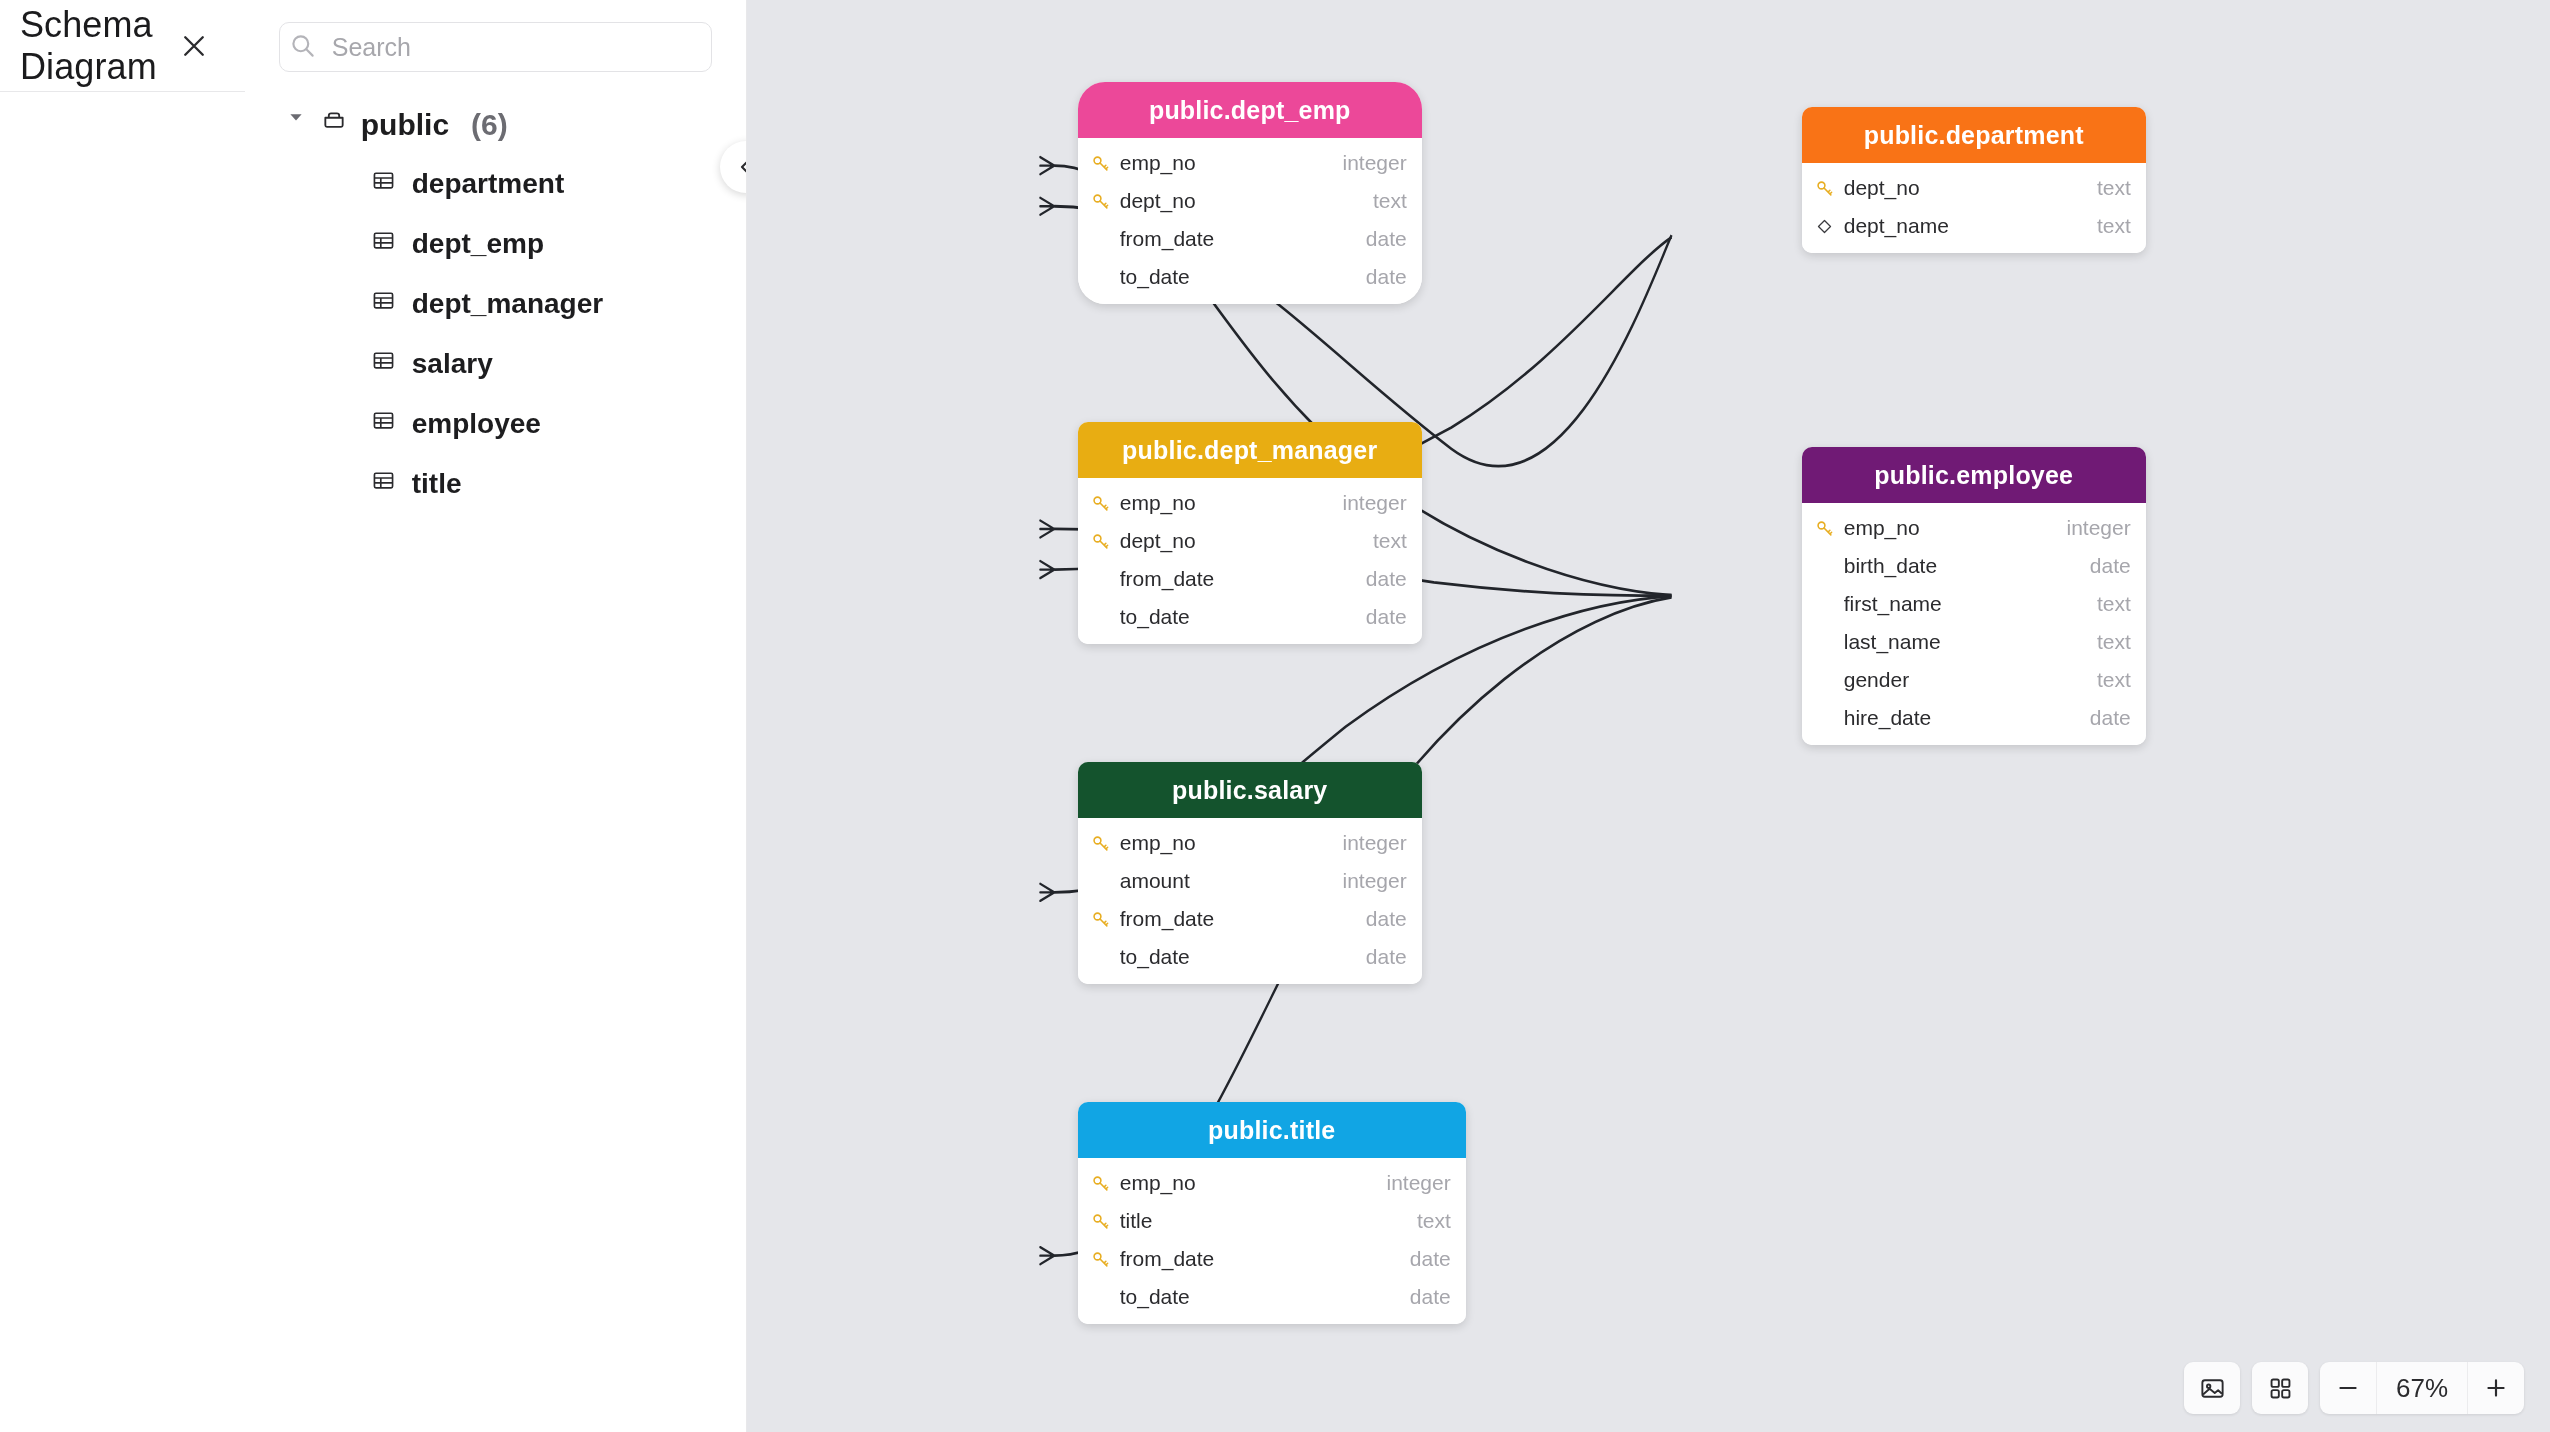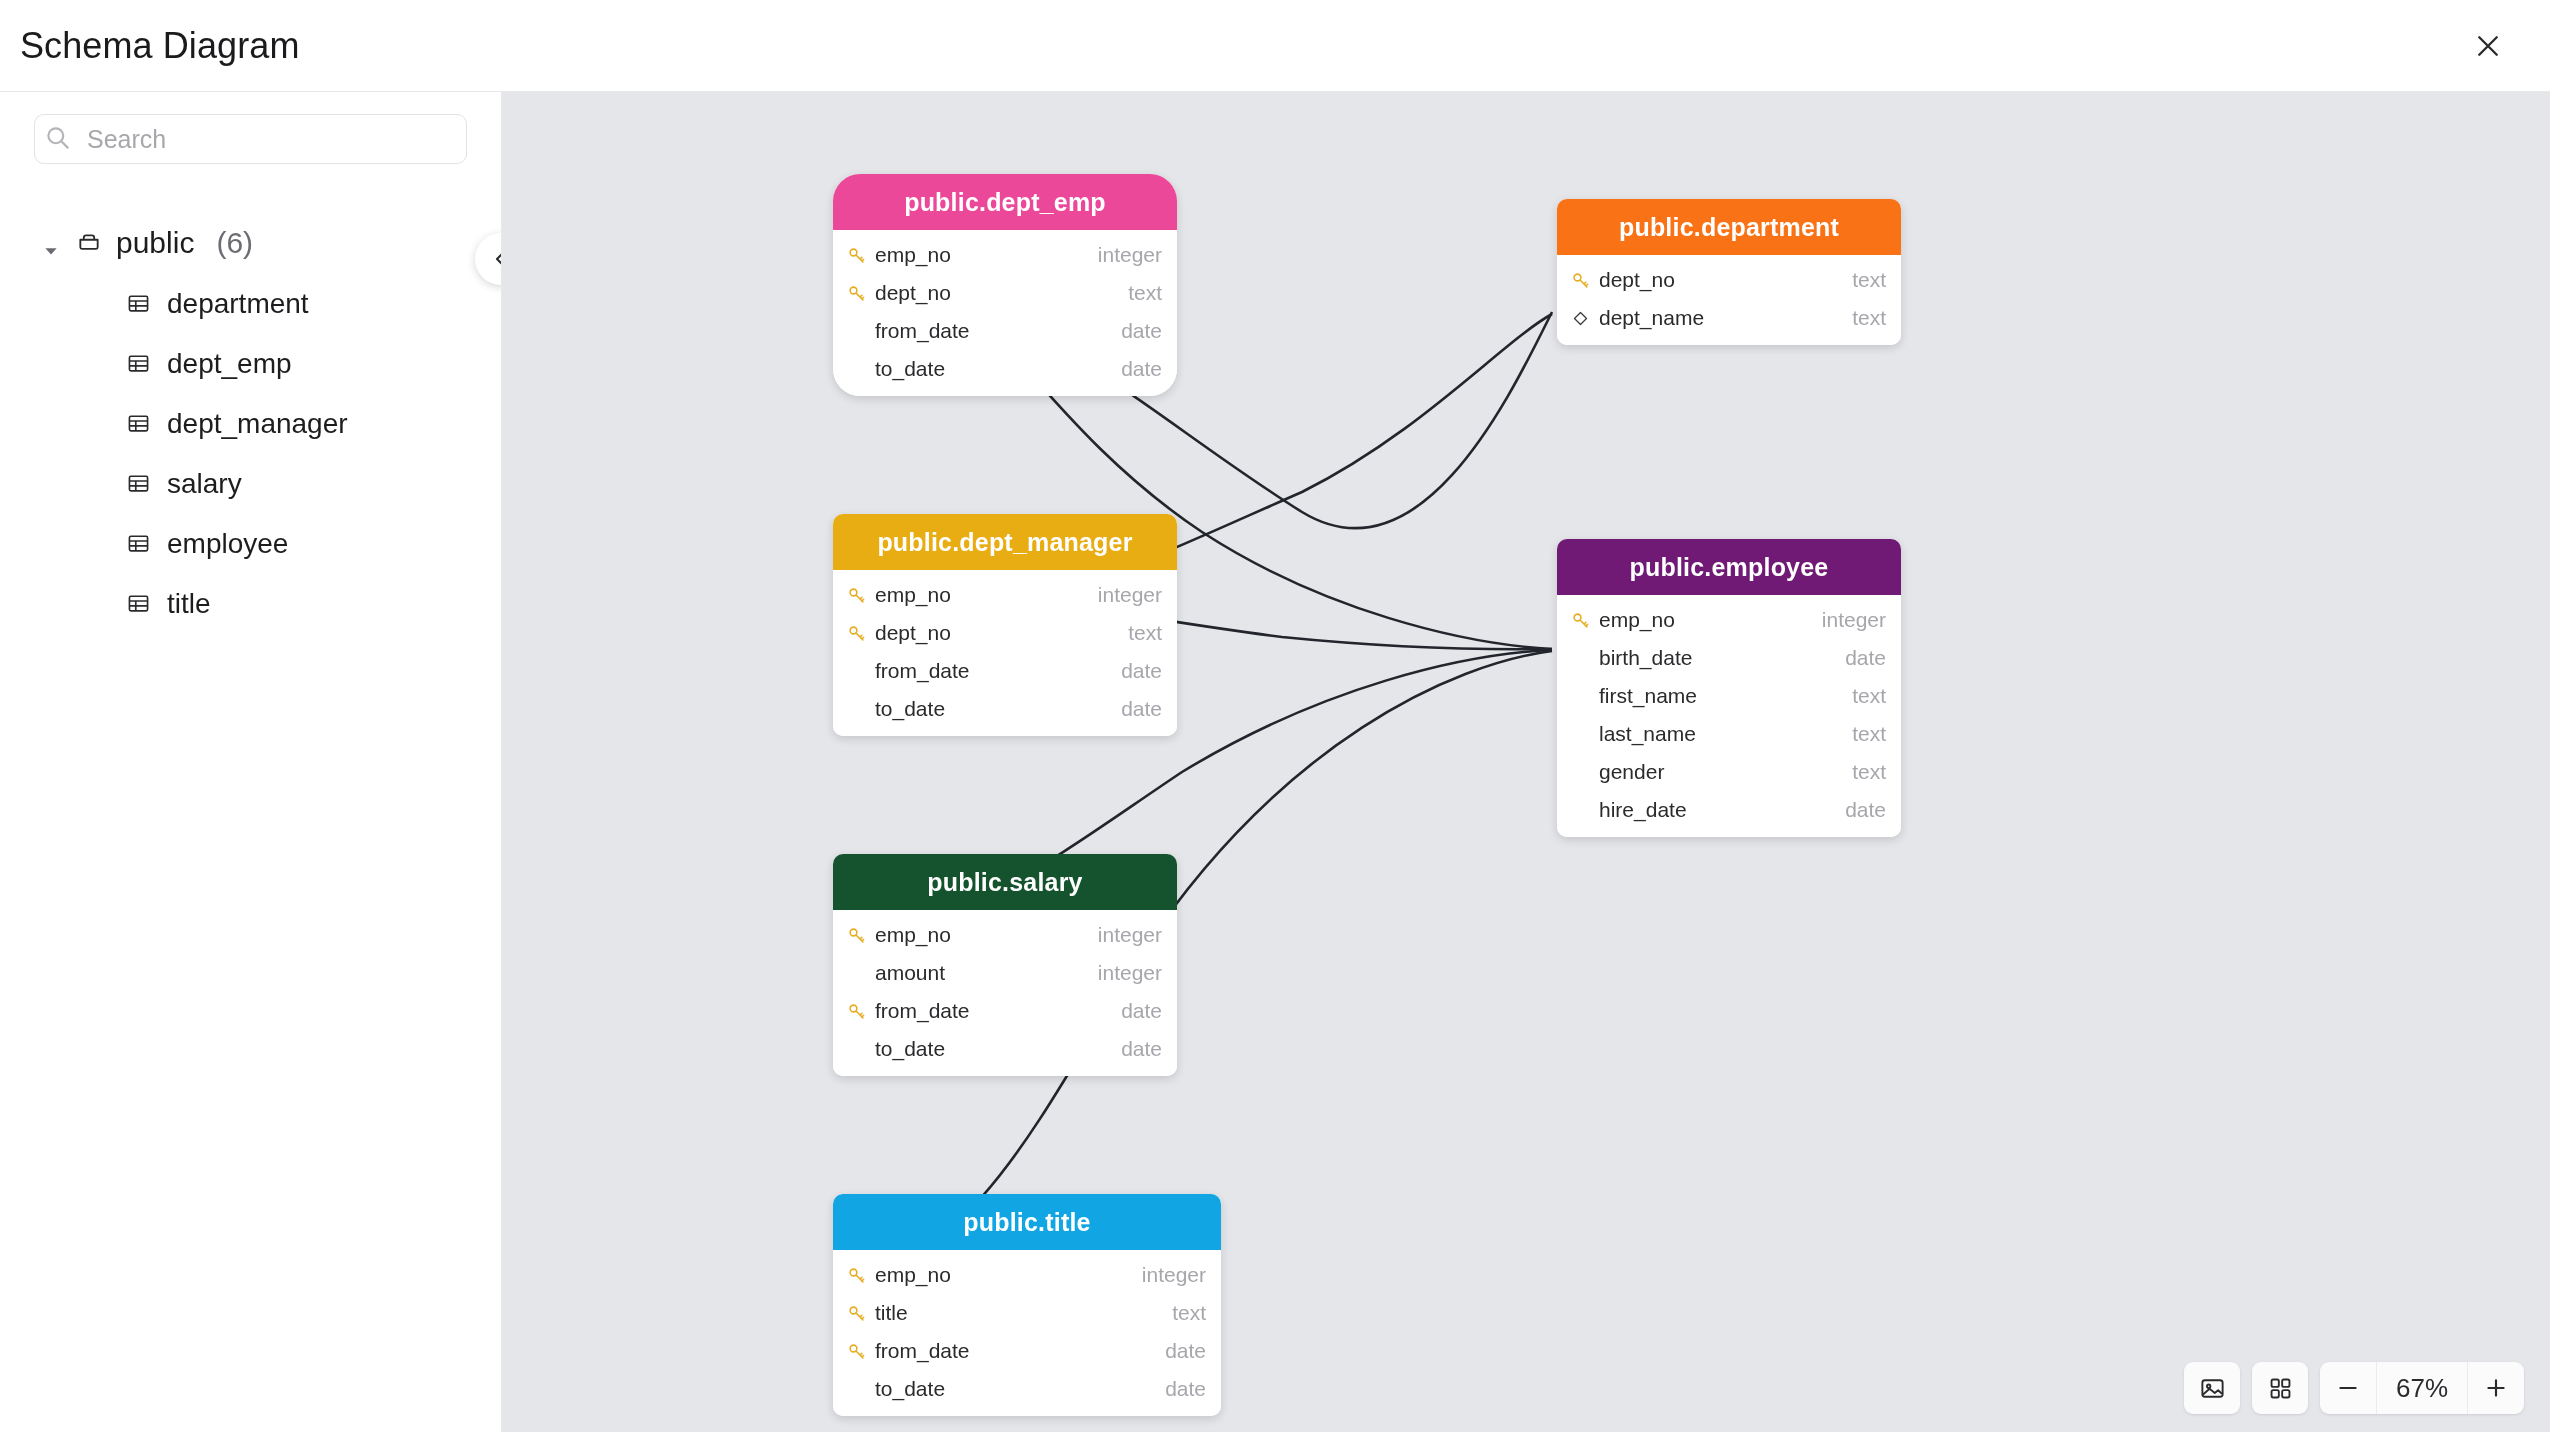--- a/index.html
+++ b/index.html
@@ -1,21 +1,21 @@
 <!DOCTYPE html>
 <html><head>
 <meta charset="utf-8">
 <style>
   * { box-sizing: border-box; margin: 0; padding: 0; }
   html, body {
     width: 2550px; height: 1432px;
     font-family: "Liberation Sans", sans-serif;
     background: #ffffff; overflow: hidden;
   }
-  #app { position: relative; width: 2550px; height: 1432px; display: flex; flex-direction: column; }
+  #app { position: relative; width: 2550px; height: 1432px; display: flex; }
 
   
   .header {
     height: 92px; flex: 0 0 92px;
     display: flex; align-items: center; justify-content: space-between;
     padding: 0 36px 0 20px;
     background: #ffffff;
     border-bottom: 1px solid #e8e8ea;
   }
   .header-title { font-size: 36px; color: #1b1b1d; font-weight: 400; letter-spacing: .1px; }
@@ -44,22 +44,22 @@
     background: #fff;
   }
   .search-box input {
     border: 0; outline: 0; font-size: 25px; color: #2a2a2c;
     font-family: "Liberation Sans", sans-serif; background: transparent; width: 100%;
   }
   .search-box input::placeholder { color: #a7a7ac; }
 
   .tree { margin-top: 36px; }
   .tree-row {
-    display: flex; align-items: flex-end; height: 60px;
-    cursor: pointer; padding-left: 40px; gap: 14px;
+    display: flex; align-items: flex-start; height: 60px;
+    cursor: pointer; padding-left: 40px; gap: 14px; font-weight: bold;
   }
   .caret { width: 22px; display: flex; align-items: center; justify-content: center; }
   .schema-label { font-size: 30px; color: #1d1d1f; }
   .schema-count { font-size: 30px; color: #6c6c72; margin-left: 8px; }
   .tree-child { padding-left: 126px; gap: 16px; }
   .table-label { font-size: 28px; color: #1d1d1f; }
 
   .collapse-handle {
     position: absolute; right: -26px; top: 141px;
     width: 52px; height: 52px; border-radius: 50%;

